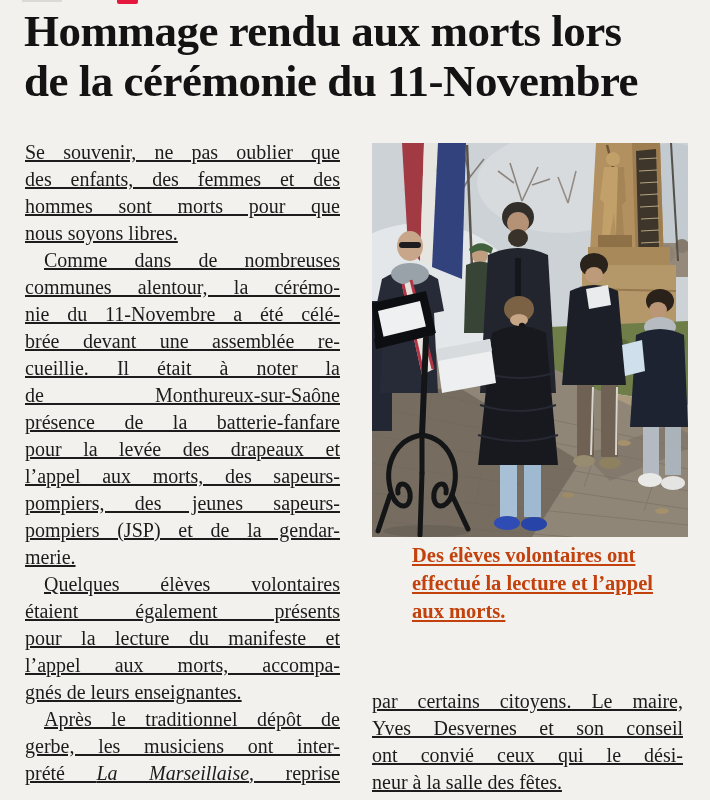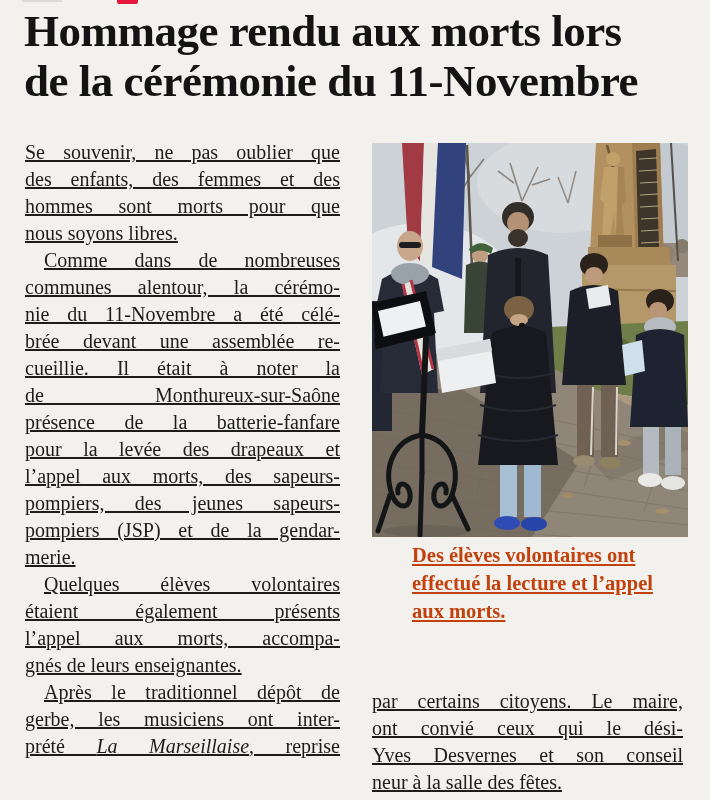--- a/index.html
+++ b/index.html
@@ -66,20 +66,21 @@
     <div class="tline"><span>cueillie. Il était à noter la</span></div>
     <div class="tline"><span>de Monthureux-sur-Saône</span></div>
     <div class="tline"><span>présence de la batterie-fanfare</span></div>
     <div class="tline"><span>pour la levée des drapeaux et</span></div>
     <div class="tline"><span>l’appel aux morts, des sapeurs-</span></div>
     <div class="tline"><span>pompiers, des jeunes sapeurs-</span></div>
     <div class="tline"><span>pompiers (JSP) et de la gendar-</span></div>
     <div class="tline last"><span>merie.</span></div>
     <div class="tline ind"><span>Quelques élèves volontaires</span></div>
     <div class="tline"><span>étaient également présents</span></div>
+    <div class="tline"><span>pour la lecture du manifeste et</span></div>
     <div class="tline"><span>l’appel aux morts, accompa-</span></div>
     <div class="tline last"><span>gnés de leurs enseignantes.</span></div>
     <div class="tline ind"><span>Après le traditionnel dépôt de</span></div>
     <div class="tline"><span>gerbe, les musiciens ont inter-</span></div>
     <div class="tline"><span>prété </span><span class="it">La Marseillaise</span><span>, reprise</span></div>
   </div>
 
 <figure class="photo">
   <svg viewBox="0 0 316 394" preserveAspectRatio="none">
 
@@ -252,17 +253,17 @@
 </figure>
 
 <figcaption class="caption">
     <div class="tline"><span>Des élèves volontaires ont</span></div>
     <div class="tline"><span>effectué la lecture et l’appel</span></div>
     <div class="tline last"><span>aux morts.</span></div>
   </figcaption>
 
 <div class="col col-right">
     <div class="tline"><span>par certains citoyens. Le maire,</span></div>
+    <div class="tline"><span>Yves Desvernes et son conseil</span></div>
     <div class="tline"><span>ont convié ceux qui le dési-</span></div>
-    <div class="tline"><span>Yves Desvernes et son conseil</span></div>
     <div class="tline last"><span>neur à la salle des fêtes.</span></div>
     <div class="tline"><span>raient à partager un vin d’hon-</span></div>
   </div>
 
 </body></html>

